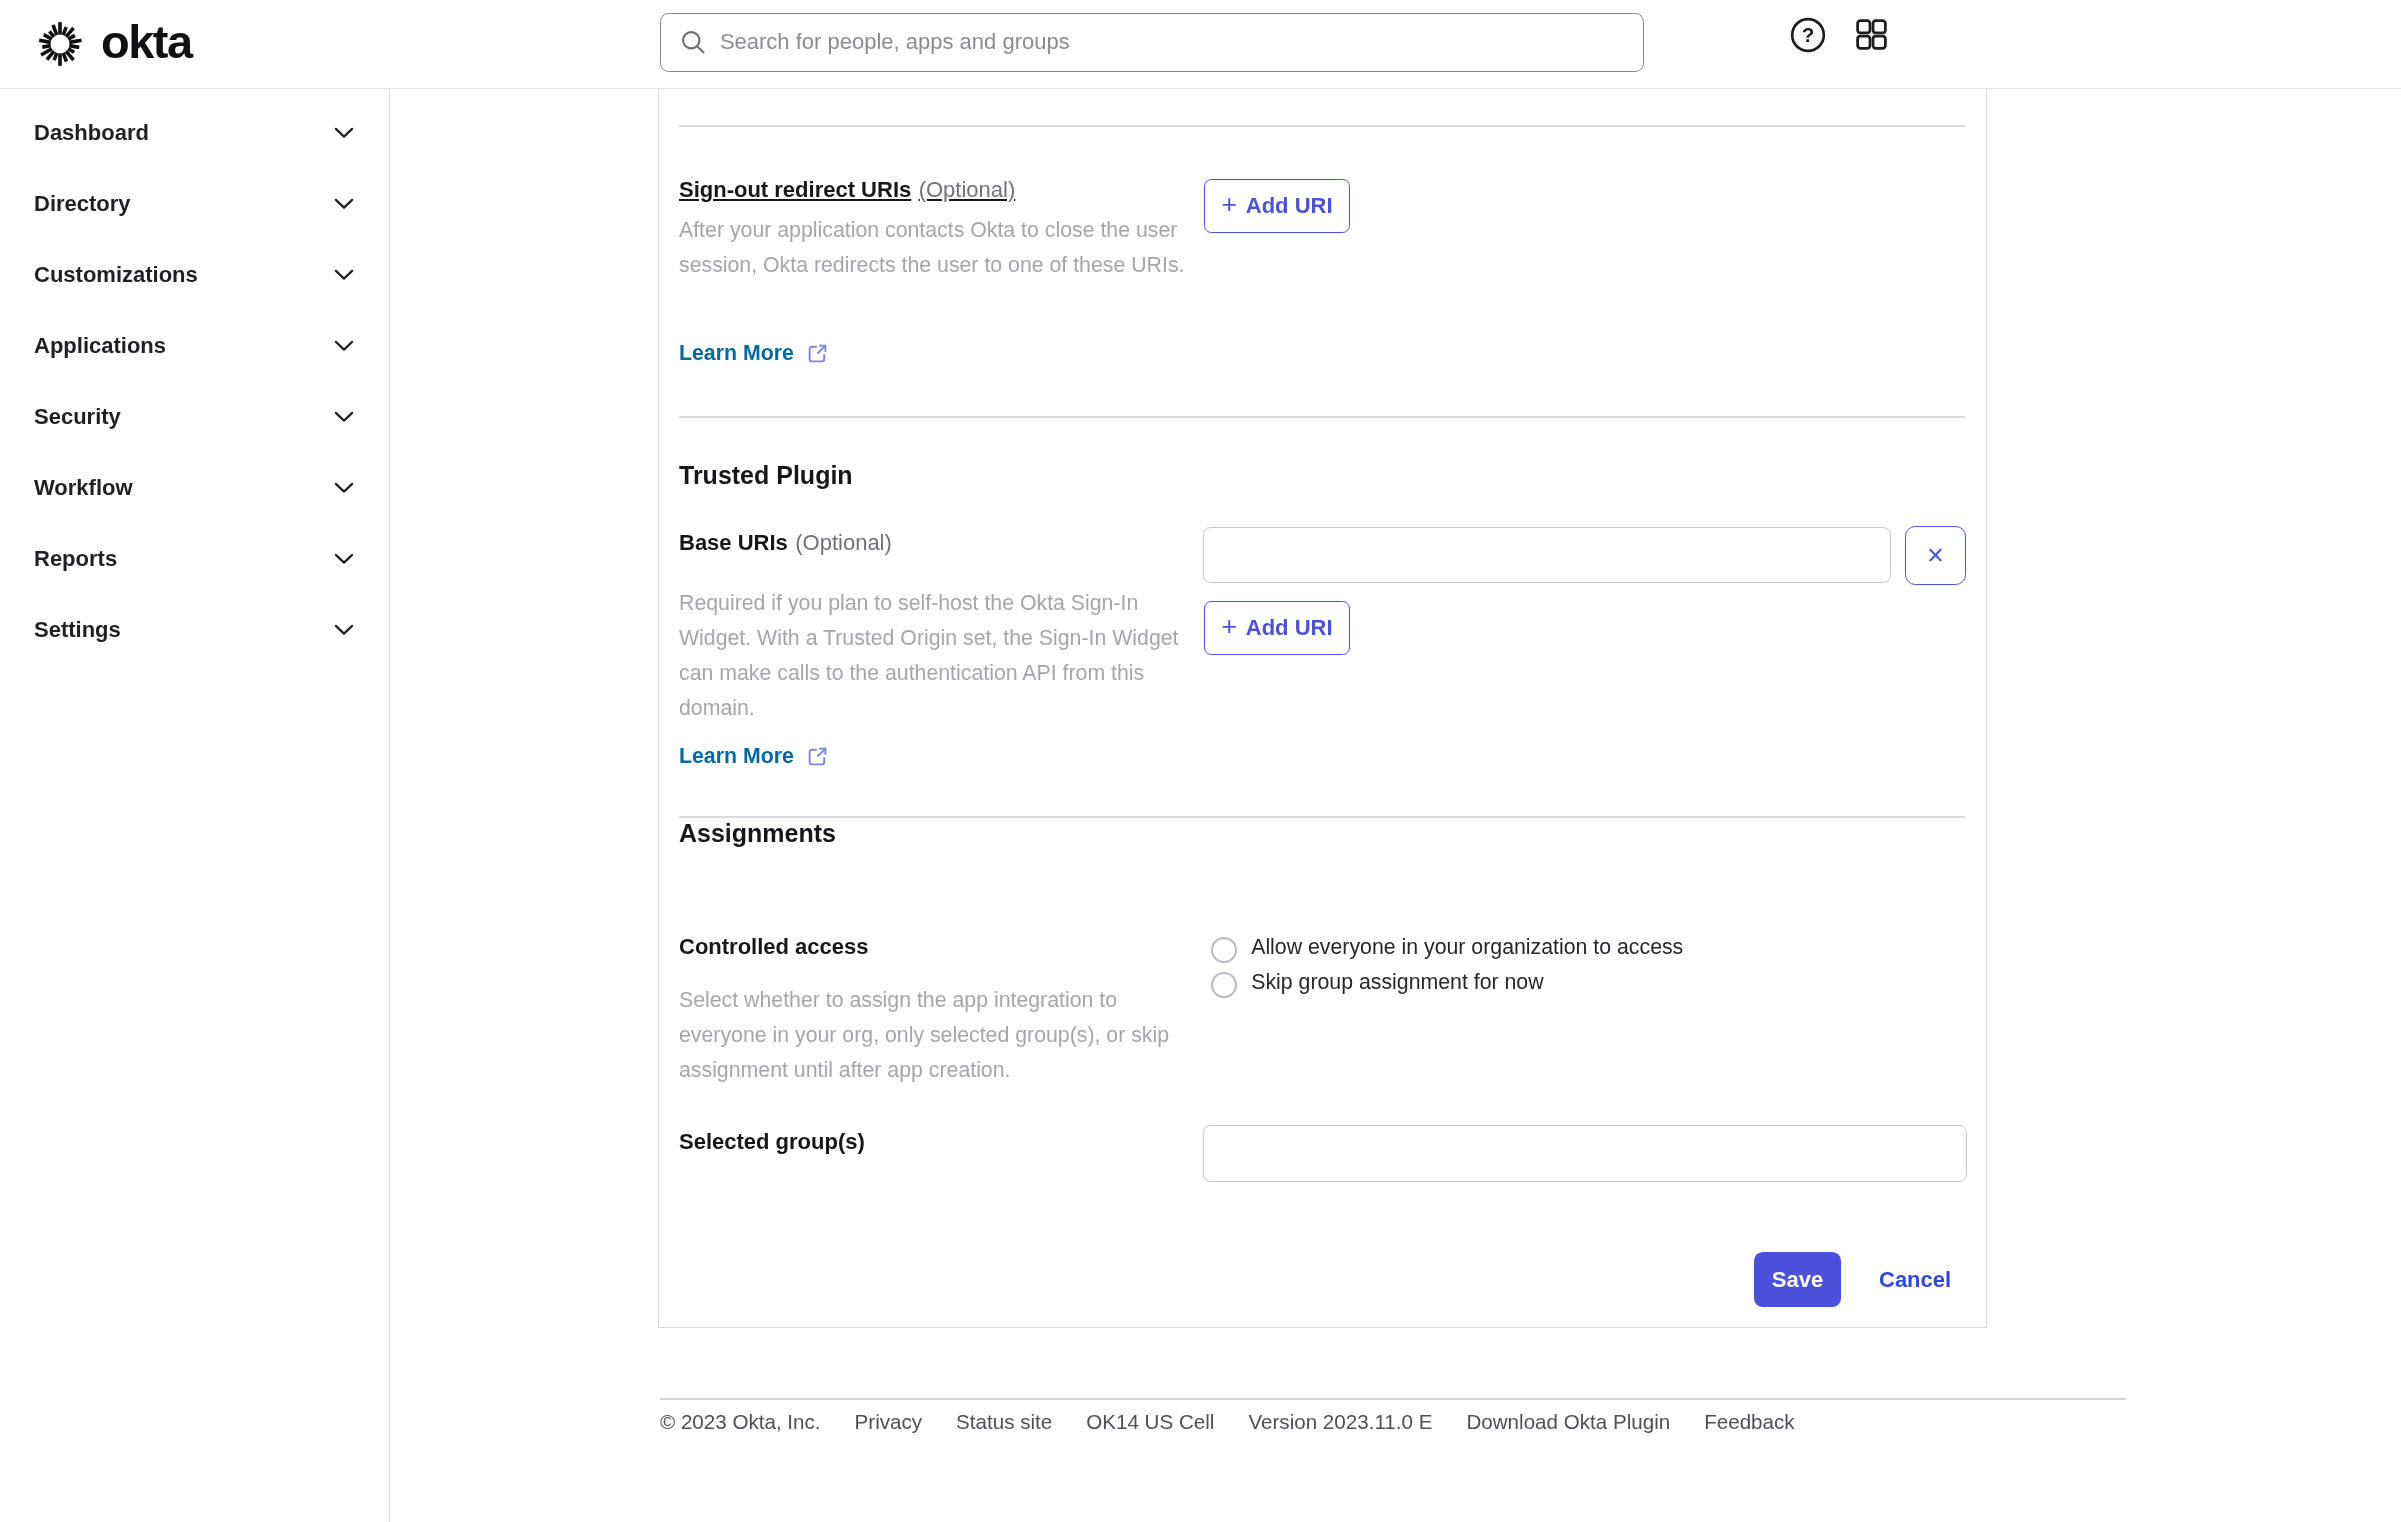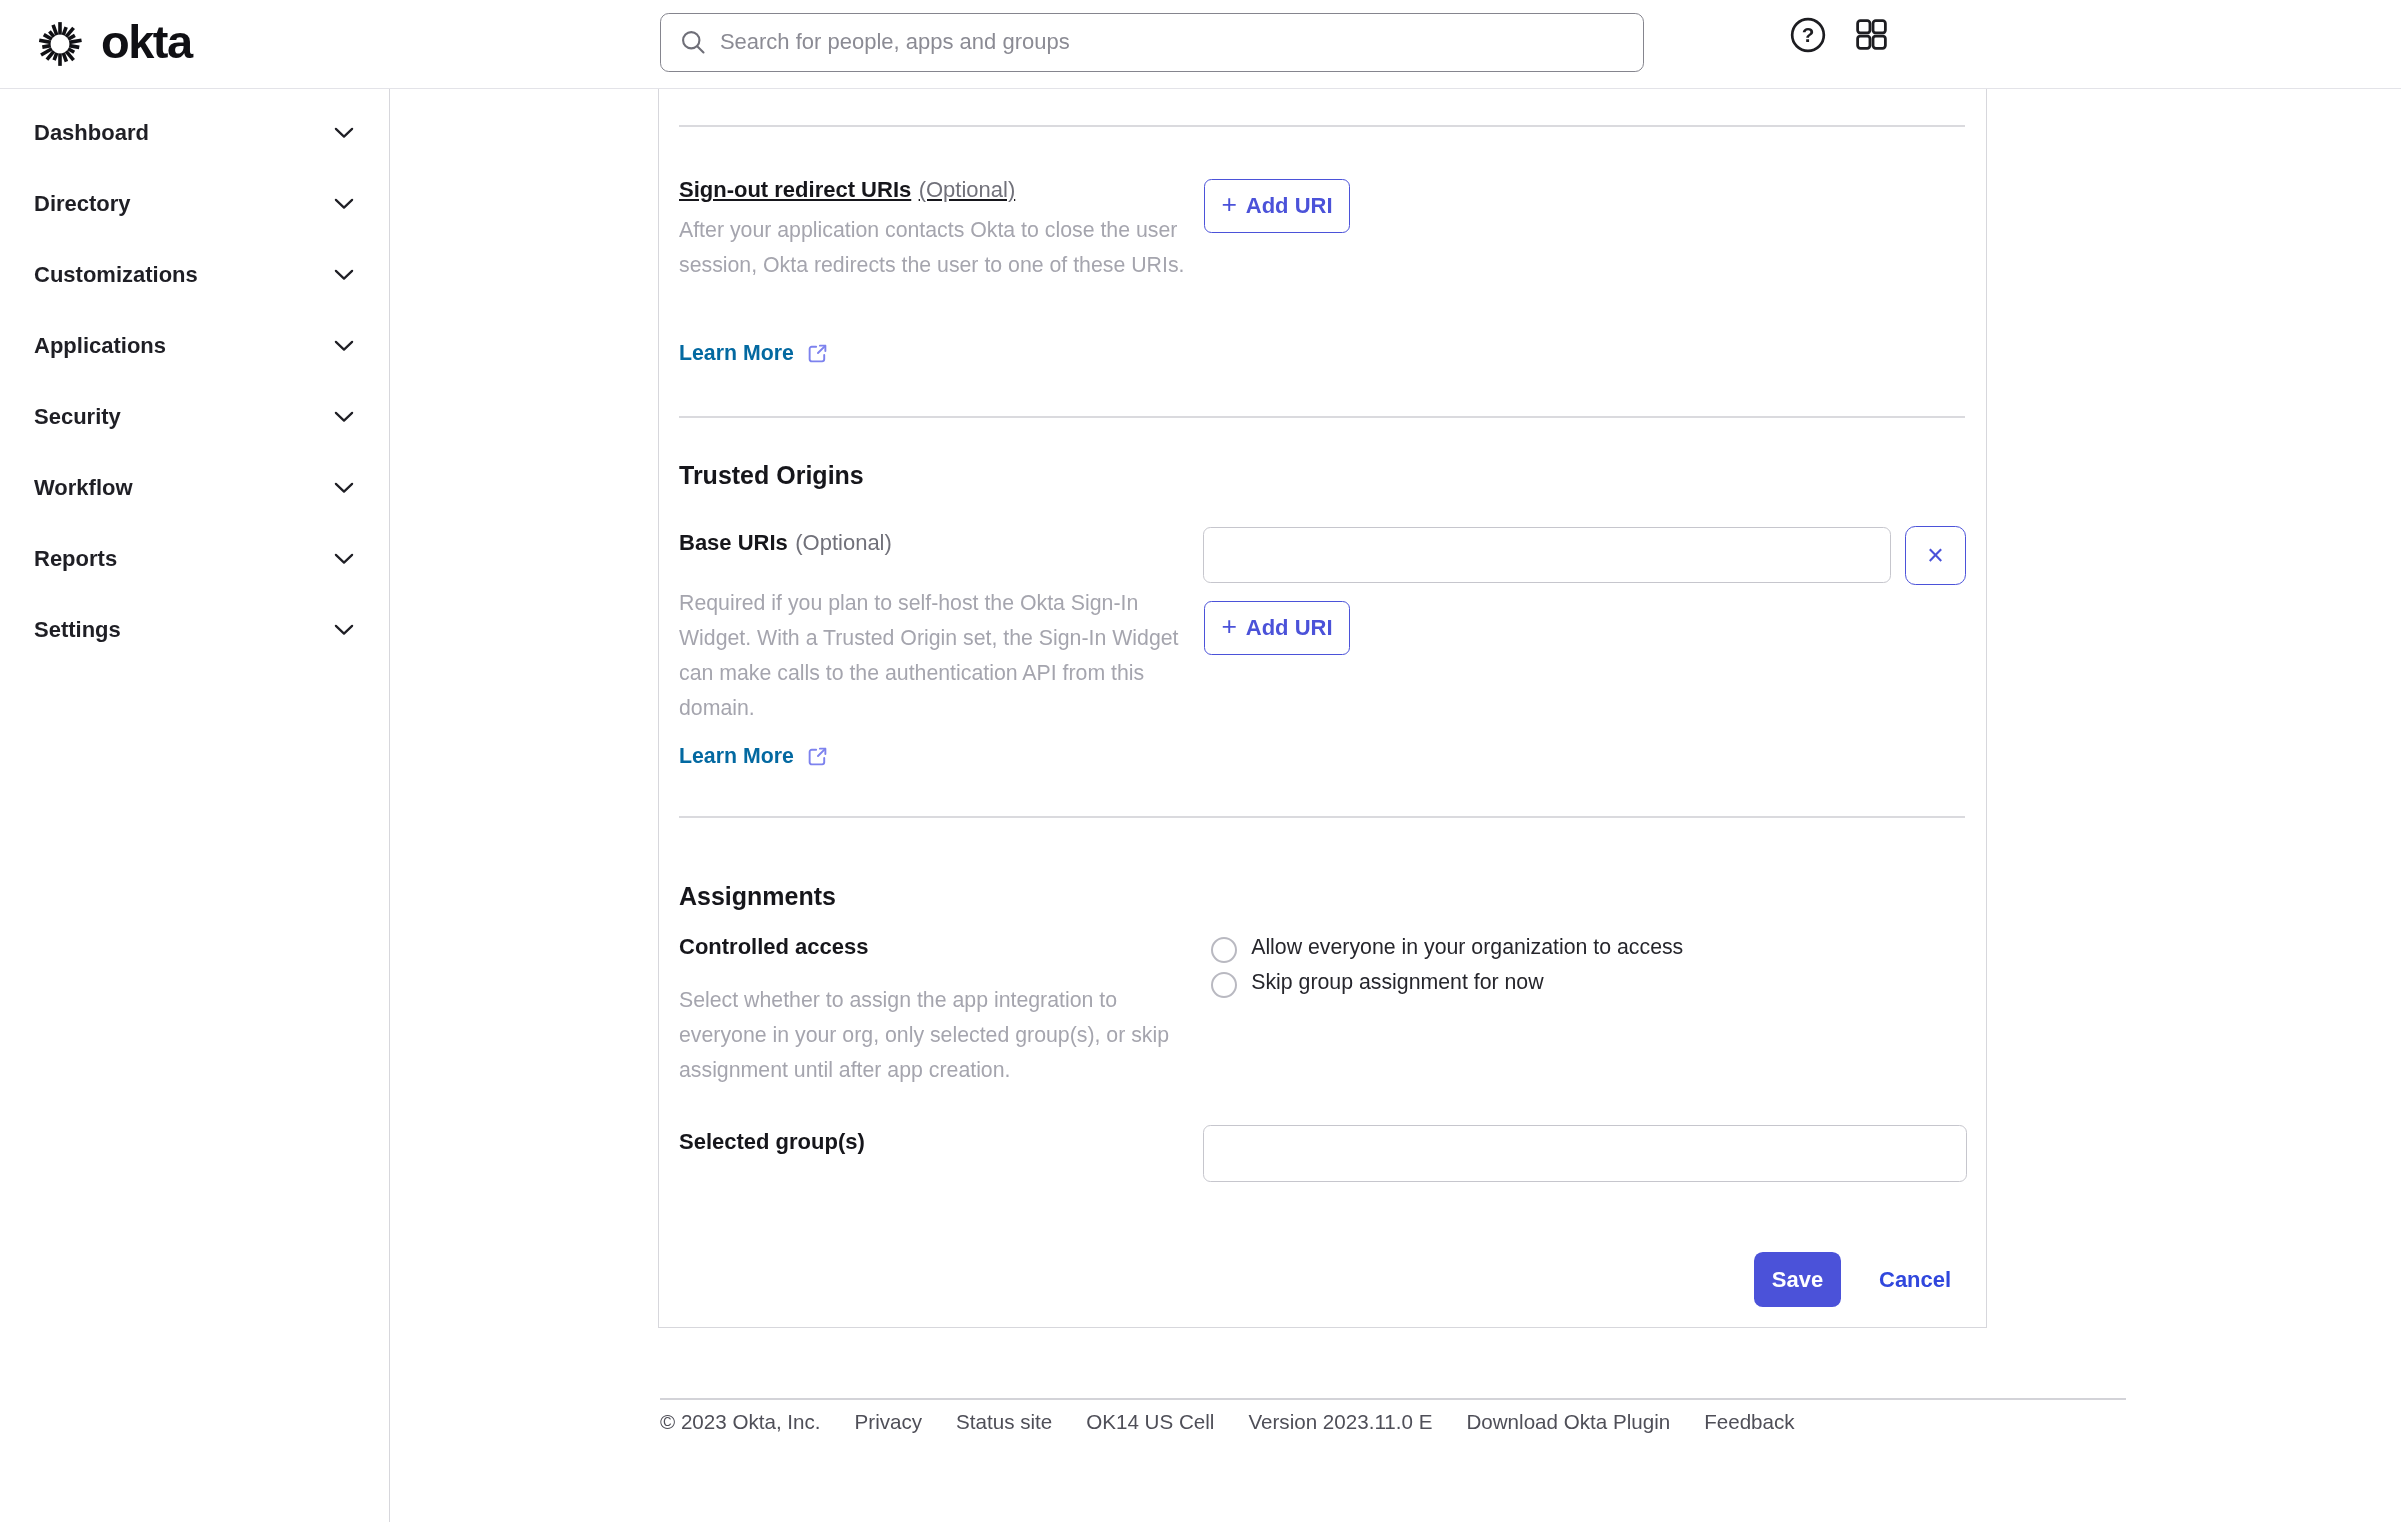--- a/index.html
+++ b/index.html
@@ -40,21 +40,21 @@
   #lblSignout { top:88px;text-decoration:underline; } #lblBaseUris { top:441px; } #lblControlled { top:845px; } #lblGroups { top:1040px; }
 
   .desc { position:absolute; left:20px; width:508px; font-size:21.3px; line-height:35px; color:#a5a5ae; }
   #descSignout { top:124px; } #descBase { top:497px; } #descControlled { top:894px; }
 
   .learnmore { position:absolute; left:20px; display:flex; align-items:center; gap:11.8px;
                font-size:21.3px; font-weight:700; color:#0369a1; cursor:pointer; }
   #lm1 { top:252px; } #lm2 { top:655px; }
 
   .heading { position:absolute; left:20px; font-size:25px; font-weight:600; color:#16161b; }
-  #hTrusted { top:372px; } #hAssign { top:793px; }
+  #hTrusted { top:372px; } #hAssign { top:730px; }
 
   .btn-outline { position:absolute; display:flex; align-items:center; justify-content:center; gap:8.8px;
                  border:1.8px solid #4b52d9; border-radius:7.4px; background:#fff; color:#4b52d9;
                  font-size:22px; font-weight:600; font-family:inherit; cursor:pointer; }
   #addUri1 { left:545px; top:90px; width:146px; height:54px; }
   #addUri2 { left:545px; top:512px; width:146px; height:54px; }
   .plus { font-size:26.5px; font-weight:400; line-height:1; margin-top:-2.9px; }
 
   .text-input { position:absolute; border:1.5px solid #c6c6cd; border-radius:7.4px; background:#fff;
                 font-size:21.3px; color:#1d1d21; padding:0 16px; font-family:inherit; outline:none; }
@@ -210,21 +210,21 @@
         <path d="M20 4l-7.5 7.5" stroke="#7d82ee" stroke-width="2" stroke-linecap="round"></path>
       </svg>
     </div>
     <button class="btn-outline" id="addUri1">
       <span class="plus">+</span>
       <span>Add URI</span>
     </button>
 
     <div class="divider" id="div2"></div>
 
-    <div class="heading" id="hTrusted">Trusted Origins</div>
+    <div class="heading" id="hTrusted">Trusted Plugin</div>
     <div class="flabel" id="lblBaseUris">
       <span>Base URIs</span><span class="opt">(Optional)</span>
     </div>
     <input class="text-input" id="baseInput" type="text" value="" style="">
     <button class="x-btn">
       <span>×</span>
     </button>
     <button class="btn-outline" id="addUri2">
       <span class="plus">+</span>
       <span>Add URI</span>

